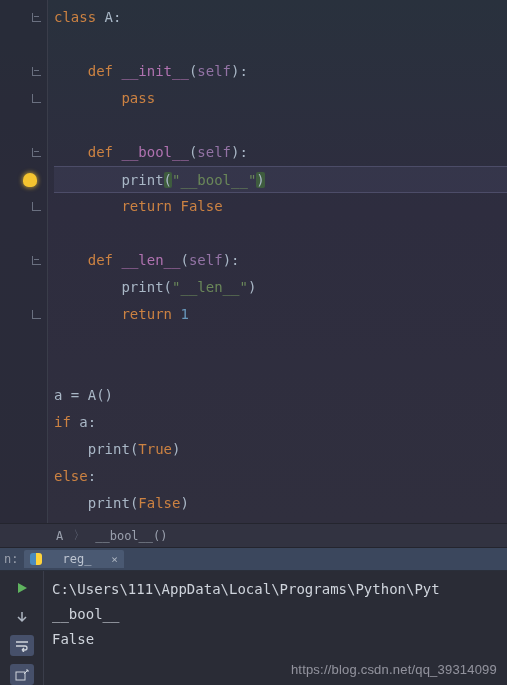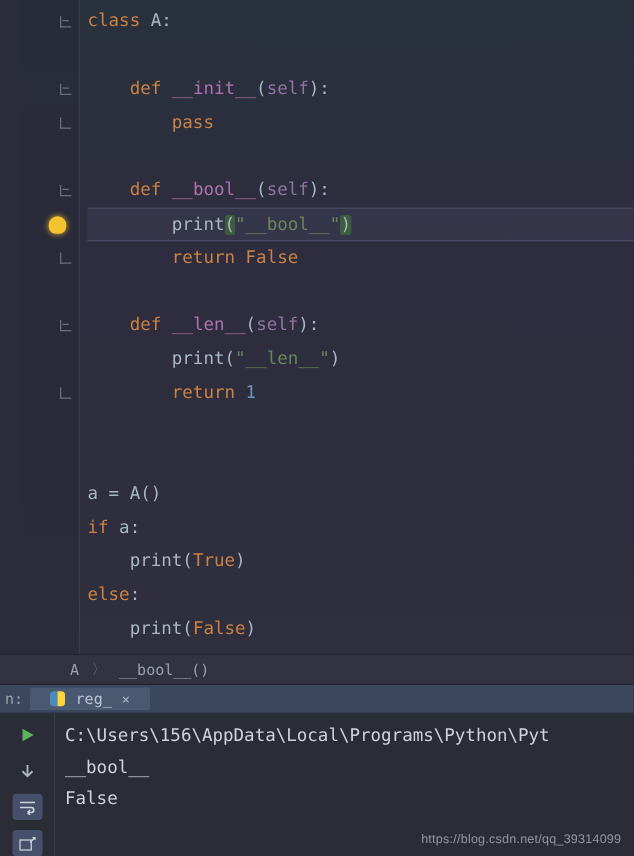--- a/index.html
+++ b/index.html
@@ -8,21 +8,20 @@
     font-family: "Consolas", "Menlo", monospace;
     font-size: 14px;
     background: #2b2b3a;
     color: #a9b7c6;
     position: relative;
   }
   .editor-area {
     display: flex;
     height: 523px;
     background: linear-gradient(180deg,#29313d 0%,#2e2d3f 40%,#302f3e 100%);
-    margin-left: 16px;
   }
   .gutter {
     width: 48px;
     flex: 0 0 48px;
     background: rgba(40,42,55,0.6);
     border-right: 1px solid #3a3d4a;
     position: relative;
   }
   .gutter-inner { padding-top: 4px; }
   .grow {
@@ -76,22 +75,22 @@
     gap:10px;
   }
   .breadcrumb .sep{color:#6a7080;}
   .run-tabs{
     height:23px;background:#3b475d;border-bottom:1px solid #2a2f3a;
     display:flex;align-items:center;font-size:12px;color:#bcc4d0;
     padding-left:4px;gap:6px;
   }
   .run-label{color:#9aa0ad;}
   .run-tab{
-    background:#4a5972;display:flex;align-items:center;gap:8px;
-    padding:2px 16px;border-radius:2px 2px 0 0;
+    background:#4a5972;display:flex;align-items:center;gap:20px;
+    padding:2px 6px;border-radius:2px 2px 0 0;
   }
   .py-ico{width:12px;height:12px;display:inline-block;position:relative;}
   .py-ico::before{content:"";position:absolute;left:0;top:0;width:6px;height:12px;background:#4b8bbe;border-radius:3px 0 0 3px;}
   .py-ico::after{content:"";position:absolute;right:0;top:0;width:6px;height:12px;background:#ffd43b;border-radius:0 3px 3px 0;}
   .close-x{color:#aeb6c2;font-size:11px;cursor:pointer;}
   .toolwindow{
     display:flex;height:114px;background:#2a2c36;
   }
   .tool-gutter{
     width:44px;flex:0 0 44px;border-right:1px solid #3a3d4a;
@@ -100,21 +99,21 @@
   .tool-btn{
     width:24px;height:22px;border-radius:3px;display:flex;align-items:center;justify-content:center;
     color:#aeb6c2;font-size:13px;
   }
   .tool-btn.active{background:#46506a;}
   .console{
     flex:1;padding:6px 8px;line-height:25px;color:#cfd4dc;white-space:pre;overflow:hidden;
   }
   .watermark{
     position:absolute;right:10px;bottom:8px;color:rgba(230,230,240,0.55);
-    font-family:Arial,sans-serif;font-size:10px;letter-spacing:0.2px;
+    font-family:Arial,sans-serif;font-size:13px;letter-spacing:0.2px;
     pointer-events:none;
   }
 </style>
 </head>
 <body>
 
 <div class="editor-area">
   <div class="gutter">
     <div class="gutter-inner" id="gutter-inner">
         <div class="grow">
@@ -189,16 +188,16 @@
           <path d="M1 2h12M1 6h9a2 2 0 110 4H7m0 0l2-2m-2 2l2 2" stroke="#cfd4dc" stroke-width="1.3" fill="none"></path>
         </svg>
     </div>
     <div class="tool-btn active">
       <svg width="14" height="12" viewBox="0 0 14 12">
           <rect x="1" y="3" width="9" height="8" stroke="#cfd4dc" fill="none"></rect>
           <path d="M11 1h2v2M13 1L9 5" stroke="#cfd4dc" fill="none"></path>
         </svg>
     </div>
   </div>
-  <div class="console" id="console"><div>C:\Users\156\AppData\Local\Programs\Python\Pyt</div><div>__bool__</div><div>False</div></div>
+  <div class="console" id="console"><div>C:\Users\111\AppData\Local\Programs\Python\Pyt</div><div>__bool__</div><div>False</div></div>
 </div>
 
 <div class="watermark">https://blog.csdn.net/qq_39314099</div>
 
 </body></html>

